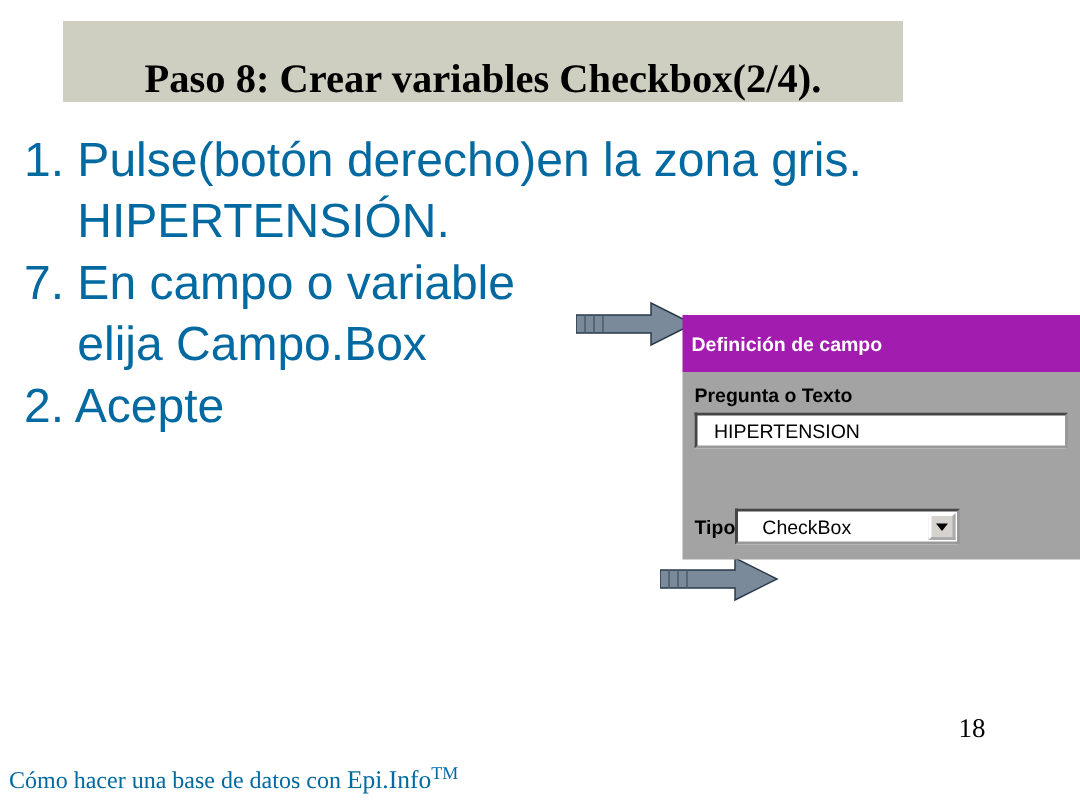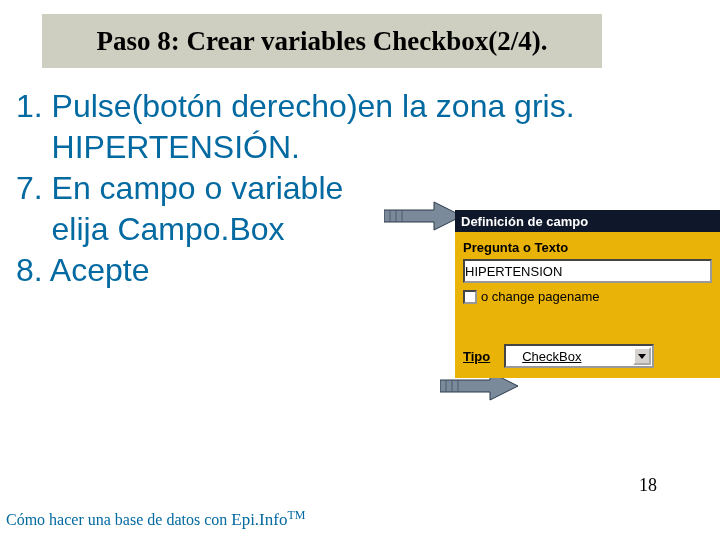--- a/index.html
+++ b/index.html
@@ -4,21 +4,21 @@
 <style>
   * { box-sizing: border-box; margin: 0; padding: 0; }
   html, body { width: 720px; height: 540px; font-family: Arial, Helvetica, sans-serif; background: #fff; overflow: hidden; }
   .slide { position: relative; width: 720px; height: 540px; }
 
   .title-band {
     position: absolute;
     left: 42px; top: 14px;
     width: 560px; height: 54px;
     background: #cfcfc1;
-    display: flex; align-items: center; justify-content: center;
+    display: flex; align-items: flex-end; justify-content: center;
   }
   .title-text {
     font-family: "Times New Roman", Times, serif;
     font-weight: bold;
     font-size: 27px;
     color: #000;
     text-align: center;
   }
 
   .steps {
@@ -34,60 +34,60 @@
   }
 
   .dialog {
     position: absolute;
     right: 0; top: 210px;
     width: 265px;
     font-size: 13px;
     font-family: Tahoma, Arial, sans-serif;
   }
   .dialog-titlebar {
-    background: #0f172a;
+    background: #a21caf;
     color: #fff;
     font-weight: bold;
-    height: 22px;
+    height: 38px;
     display: flex; align-items: center;
     padding-left: 6px;
     font-size: 13px;
   }
   .dialog-body {
-    background: #eab308;
+    background: #a3a3a3;
     padding: 8px 8px 10px 8px;
     position: relative;
   }
   .lbl { font-size: 13px; color: #000; font-weight: bold; margin-bottom: 4px; }
   .input {
     width: 100%;
     height: 24px;
     background: #fff;
     border: 2px inset #999;
     font-family: Tahoma, Arial, sans-serif;
     font-size: 13px;
-    padding: 2px 0;
+    padding: 2px 11px;
   }
   .pagename-row {
     margin-top: 6px;
     display: flex; align-items: center;
     gap: 4px;
   }
   .mini-checkbox {
     width: 14px; height: 14px;
     border: 2px inset #999;
     background: #fff;
     flex-shrink: 0;
   }
   .pagename-text { font-size: 13px; }
 
   .field-row {
     margin-top: 40px;
   }
-  .tipo-row { display: flex; align-items: center; gap: 14px; margin-top: 4px; text-decoration: underline; }
+  .tipo-row { display: flex; align-items: center; gap: 0; margin-top: 4px; }
   .tipo-lbl { font-weight: bold; font-size: 13px; }
   .dropdown {
     position: relative;
     width: 150px; height: 24px;
     background: #fff;
     border: 2px inset #999;
     display: flex; align-items: center;
     padding-left: 16px;
     font-size: 13px;
   }
@@ -135,21 +135,21 @@
 
   <div class="title-band">
     <div class="title-text">Paso 8: Crear variables Checkbox(2/4).</div>
   </div>
 
   <div class="steps">
     <div class="step-line">1. Pulse(botón derecho)en la zona gris.</div>
     <div class="step-line">    HIPERTENSIÓN.</div>
     <div class="step-line">7. En campo o variable</div>
     <div class="step-line">    elija Campo.Box</div>
-    <div class="step-line">8. Acepte</div>
+    <div class="step-line">2. Acepte</div>
   </div>
 
   <div class="arrow" style="left:384px; top:200px;">
     <svg viewBox="0 0 80 32">
       <defs></defs>
       <polygon points="0,10 50,10 50,2 78,16 50,30 50,22 0,22" fill="#7a8a9a" stroke="#2a3a4a" stroke-width="1"></polygon>
       <line x1="6" y1="10" x2="6" y2="22" stroke="#4a5a6a" stroke-width="1"></line>
       <line x1="12" y1="10" x2="12" y2="22" stroke="#4a5a6a" stroke-width="1"></line>
       <line x1="18" y1="10" x2="18" y2="22" stroke="#4a5a6a" stroke-width="1"></line>
     </svg>
@@ -164,24 +164,20 @@
     </svg>
   </div>
 
   <div class="dialog">
     <div class="dialog-titlebar">
       <span>Definición de campo</span>
     </div>
     <div class="dialog-body">
       <div class="lbl">Pregunta o Texto</div>
       <input class="input" value="HIPERTENSION" style="">
-      <div class="pagename-row">
-        <div class="mini-checkbox"></div>
-        <span class="pagename-text">o change pagename</span>
-      </div>
 
       <div class="field-row">
         <div class="tipo-row">
           <span class="tipo-lbl">Tipo</span>
           <div class="dropdown">
             <span>CheckBox</span>
             <div class="dropdown-btn">
               <div class="tri-down"></div>
             </div>
           </div>

